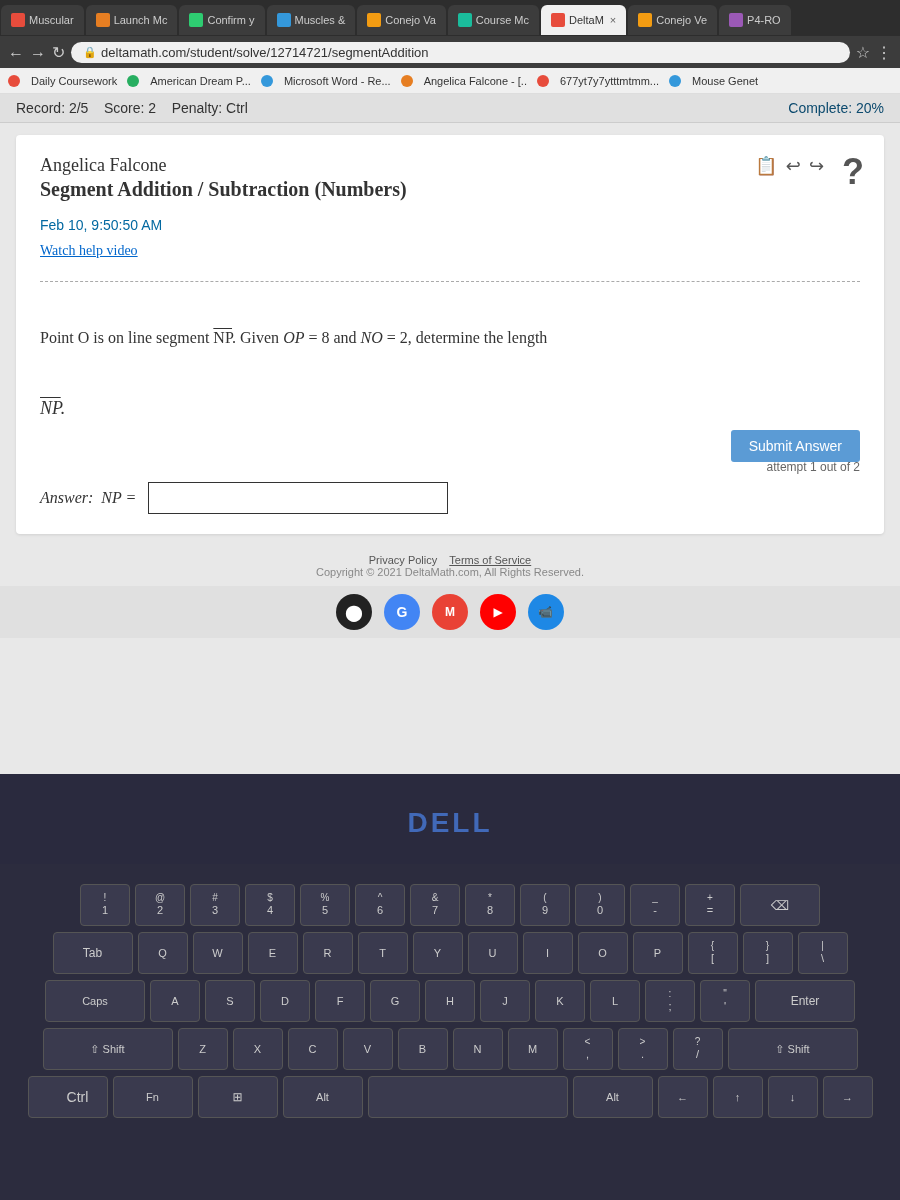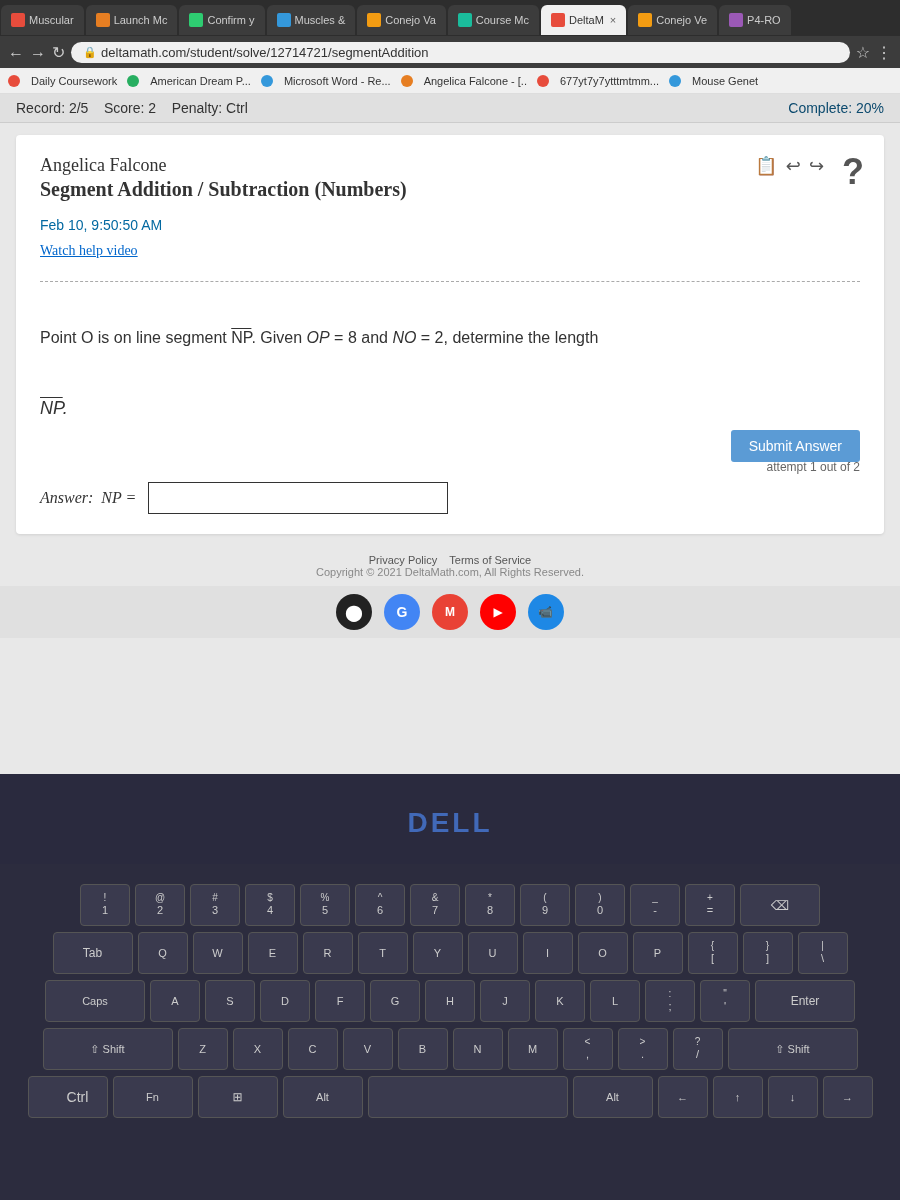--- a/index.html
+++ b/index.html
@@ -194,21 +194,21 @@
 
     .divider {
       border: none;
       border-top: 1px dashed #aaa;
       margin: 10px 0;
     }
 
     .problem-text {
       font-size: 16px;
       color: #333;
-      font-family: Liberation Sans, sans-serif;
+      font-family: Liberation Serif, serif;
       line-height: 1.6;
       margin-bottom: 8px;
       margin-top: 43px;
     }
 
     .problem-text .overline {
       text-decoration: overline;
     }
 
     .answer-row {
@@ -480,21 +480,21 @@
       <span class="answer-label">Answer: &nbsp;<em>NP</em> =</span>
       <input class="answer-input" type="text" value="" style="">
     </div>
 
     <div class="attempt-text">attempt 1 out of 2</div>
   </div>
 
   <div class="footer-bar">
     <span style="cursor:pointer;color:#555;">Privacy Policy</span>
     &nbsp;&nbsp;
-    <span style="cursor:pointer;color:#555;">Terms of Service</span>
+    <span style="cursor:pointer;color:#555;text-decoration:underline;">Terms of Service</span>
     <br>
     <span style="color:#888;">Copyright © 2021 DeltaMath.com, All Rights Reserved.</span>
   </div>
 
   <div style="display:flex;justify-content:center;gap:12px;padding:8px;background:#e0e0e0;">
     <div style="width:36px;height:36px;background:#222;border-radius:50%;display:flex;align-items:center;justify-content:center;cursor:pointer;">
       <span style="color:white;font-size:16px;">⬤</span>
     </div>
     <div style="width:36px;height:36px;background:#4285f4;border-radius:50%;display:flex;align-items:center;justify-content:center;cursor:pointer;">
       <span style="color:white;font-size:14px;font-weight:bold;">G</span>

